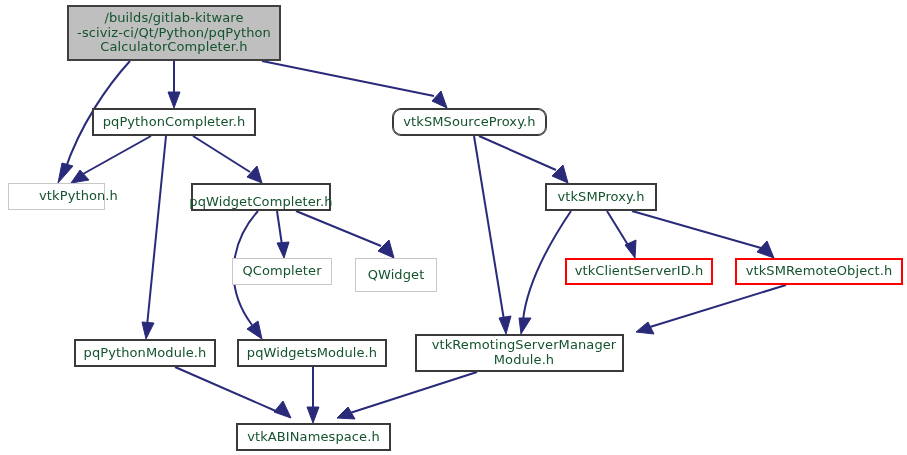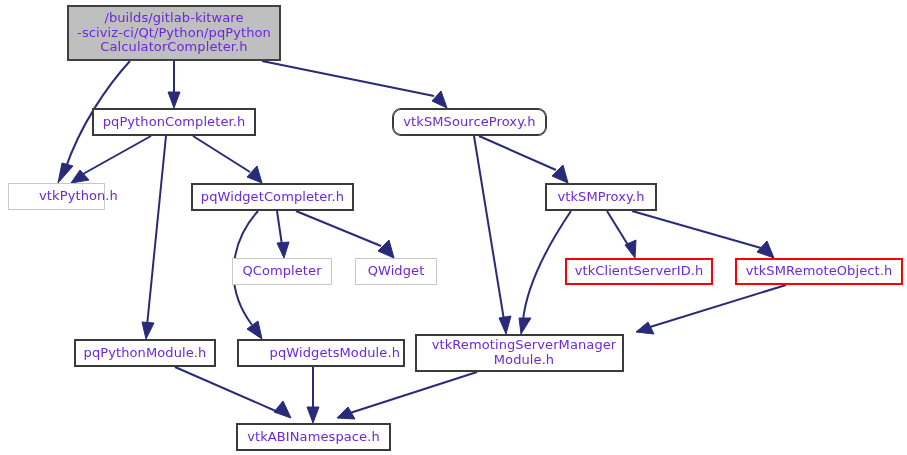--- a/index.html
+++ b/index.html
@@ -33,21 +33,21 @@
     stroke-width: 1;
   }
   .node-box {
     position: absolute;
     box-sizing: border-box;
     display: flex;
     align-items: center;
     justify-content: center;
     text-align: center;
     line-height: 1.12;
-    color: #6d28d9;
+    color: #14532d;
     background: #ffffff;
     border: 1px solid #404040;
     font-size: 13px;
     white-space: pre-line;
     letter-spacing: 0.1px;
   }
   .node-box.kind-root {
     background: #bfbfbf;
     border: 1px solid #404040;
     box-shadow: 0 0 0 1px #404040 inset;
@@ -147,25 +147,25 @@
         <path class="edge-head" d="M 337,418 L 355,419 L 348,407 Z"></path>
       </g>
     </svg>
   <div id="node-layer">
       <div class="node-box kind-root" style="left: 67px; top: 5px; width: 214px; height: 56px;"><span class="node-label">/builds/gitlab-kitware
 -sciviz-ci/Qt/Python/pqPython
 CalculatorCompleter.h</span></div>
       <div class="node-box kind-normal" style="left: 92px; top: 108px; width: 164px; height: 28px;"><span class="node-label">pqPythonCompleter.h</span></div>
       <div class="node-box kind-normal" style="left: 392px; top: 108px; width: 155px; height: 28px; border-radius: 9px;"><span class="node-label">vtkSMSourceProxy.h</span></div>
       <div class="node-box kind-external" style="left: 8px; top: 183px; width: 97px; height: 27px; padding-left: 44px;"><span class="node-label">vtkPython.h</span></div>
-      <div class="node-box kind-normal" style="left: 191px; top: 183px; width: 163px; height: 28px;"><span class="node-label">pqWidgetCompleter.h</span></div>
+      <div class="node-box kind-normal" style="left: 191px; top: 183px; width: 140px; height: 28px; align-items: flex-end;"><span class="node-label">pqWidgetCompleter.h</span></div>
       <div class="node-box kind-normal" style="left: 545px; top: 183px; width: 112px; height: 28px;"><span class="node-label">vtkSMProxy.h</span></div>
       <div class="node-box kind-external" style="left: 232px; top: 258px; width: 100px; height: 27px;"><span class="node-label">QCompleter</span></div>
-      <div class="node-box kind-external" style="left: 355px; top: 258px; width: 82px; height: 27px;"><span class="node-label">QWidget</span></div>
+      <div class="node-box kind-external" style="left: 355px; top: 258px; width: 82px; height: 34px;"><span class="node-label">QWidget</span></div>
       <div class="node-box kind-missing" style="left: 565px; top: 258px; width: 148px; height: 27px; text-align: center;"><span class="node-label">vtkClientServerID.h</span></div>
       <div class="node-box kind-missing" style="left: 735px; top: 258px; width: 168px; height: 27px;"><span class="node-label">vtkSMRemoteObject.h</span></div>
       <div class="node-box kind-normal" style="left: 74px; top: 339px; width: 142px; height: 28px;"><span class="node-label">pqPythonModule.h</span></div>
-      <div class="node-box kind-normal" style="left: 237px; top: 339px; width: 168px; height: 28px; justify-content: flex-end;"><span class="node-label">pqWidgetsModule.h</span></div>
+      <div class="node-box kind-normal" style="left: 237px; top: 339px; width: 150px; height: 28px;"><span class="node-label">pqWidgetsModule.h</span></div>
       <div class="node-box kind-normal" style="left: 415px; top: 334px; width: 209px; height: 38px; padding-left: 9px;"><span class="node-label">vtkRemotingServerManager
 Module.h</span></div>
       <div class="node-box kind-normal" style="left: 236px; top: 423px; width: 155px; height: 28px;"><span class="node-label">vtkABINamespace.h</span></div>
     </div>
 </div>
 
 </body></html>

